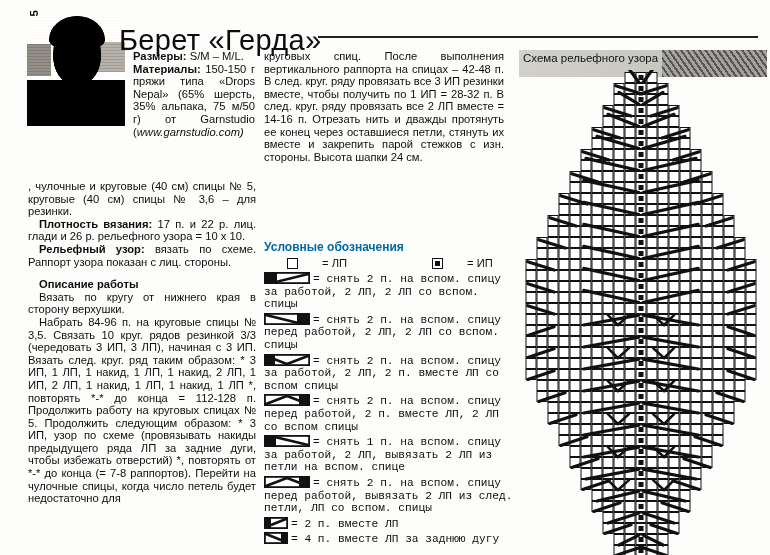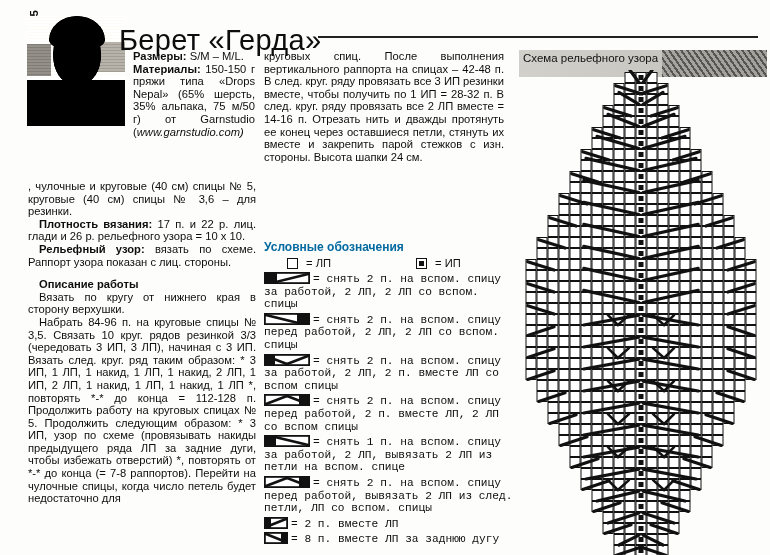--- a/index.html
+++ b/index.html
@@ -75,21 +75,21 @@
   .legend h3{
     margin:0 0 3px 0;font-size:12px;font-weight:bold;color:#0369a1;
   }
   .legend-row{
     font-size:11.2px;line-height:12.6px;color:#0e0e0e;
     margin-bottom:2px;
     font-family:Liberation Mono, monospace;
   }
   .legend-row .txt{display:inline;}
   .lg-top{display:flex;gap:62px;align-items:center;margin-bottom:3px;}
-  .lg-top .unit{display:flex;align-items:center;gap:5px;font-size:11.2px;padding-left:23px;}
+  .lg-top .unit{display:flex;align-items:center;gap:21px;font-size:11.2px;padding-left:23px;}
 
   .sym{display:inline-block;vertical-align:-3px;margin-right:3px;}
   .sq{width:11px;height:11px;border:1.6px solid #111;background:#fff;box-sizing:border-box;}
   .sq-p{width:11px;height:11px;border:1.6px solid #111;background:#fff;box-sizing:border-box;position:relative;}
   .sq-p:after{content:"";position:absolute;left:2px;top:2px;right:2px;bottom:2px;background:#111;}
 
   
   .chart-banner{
     position:absolute;left:519px;top:50px;width:248px;height:27px;
     background:linear-gradient(90deg,#d2d0cb 0%,#c9c7c2 55%,#b8b6b1 100%);
@@ -196,21 +196,21 @@
           </svg><span class="txt">= снять 2 п. на вспом. спицу перед работой, вывязать 2 ЛП из след. петли, ЛП со вспом. спицы</span></div>
         <div class="legend-row"><svg width="24" height="12" viewBox="0 0 24 12" style="vertical-align: -2px; margin-right: 3px;">
             <rect x="0.9" y="0.9" width="22.2" height="10.2" fill="#fff" stroke="#111" stroke-width="1.8"></rect>
             <line x1="2" y1="10" x2="22" y2="2" stroke="#111" stroke-width="2.6" stroke-linecap="square"></line>
             <rect x="1" y="1" width="6" height="10" fill="#111"></rect>
           </svg><span class="txt">= 2 п. вместе ЛП</span></div>
         <div class="legend-row"><svg width="24" height="12" viewBox="0 0 24 12" style="vertical-align: -2px; margin-right: 3px;">
             <rect x="0.9" y="0.9" width="22.2" height="10.2" fill="#fff" stroke="#111" stroke-width="1.8"></rect>
             <line x1="2" y1="2" x2="22" y2="10" stroke="#111" stroke-width="2.6" stroke-linecap="square"></line>
             <rect x="17" y="1" width="6" height="10" fill="#111"></rect>
-          </svg><span class="txt">= 8 п. вместе ЛП за заднюю дугу</span></div>
+          </svg><span class="txt">= 4 п. вместе ЛП за заднюю дугу</span></div>
       </div>
   </div>
 
   <div class="chart-banner">
     <div class="smudge"></div>
     <span>Схема рельефного узора</span>
   </div>
   <div id="chart-wrap" style="height: 490px;">
     <svg id="chart" width="256" height="490" viewBox="0 0 256 490">
         <rect x="112" y="2.5" width="10" height="10" fill="#fff" stroke="#111" stroke-width="1"></rect>

